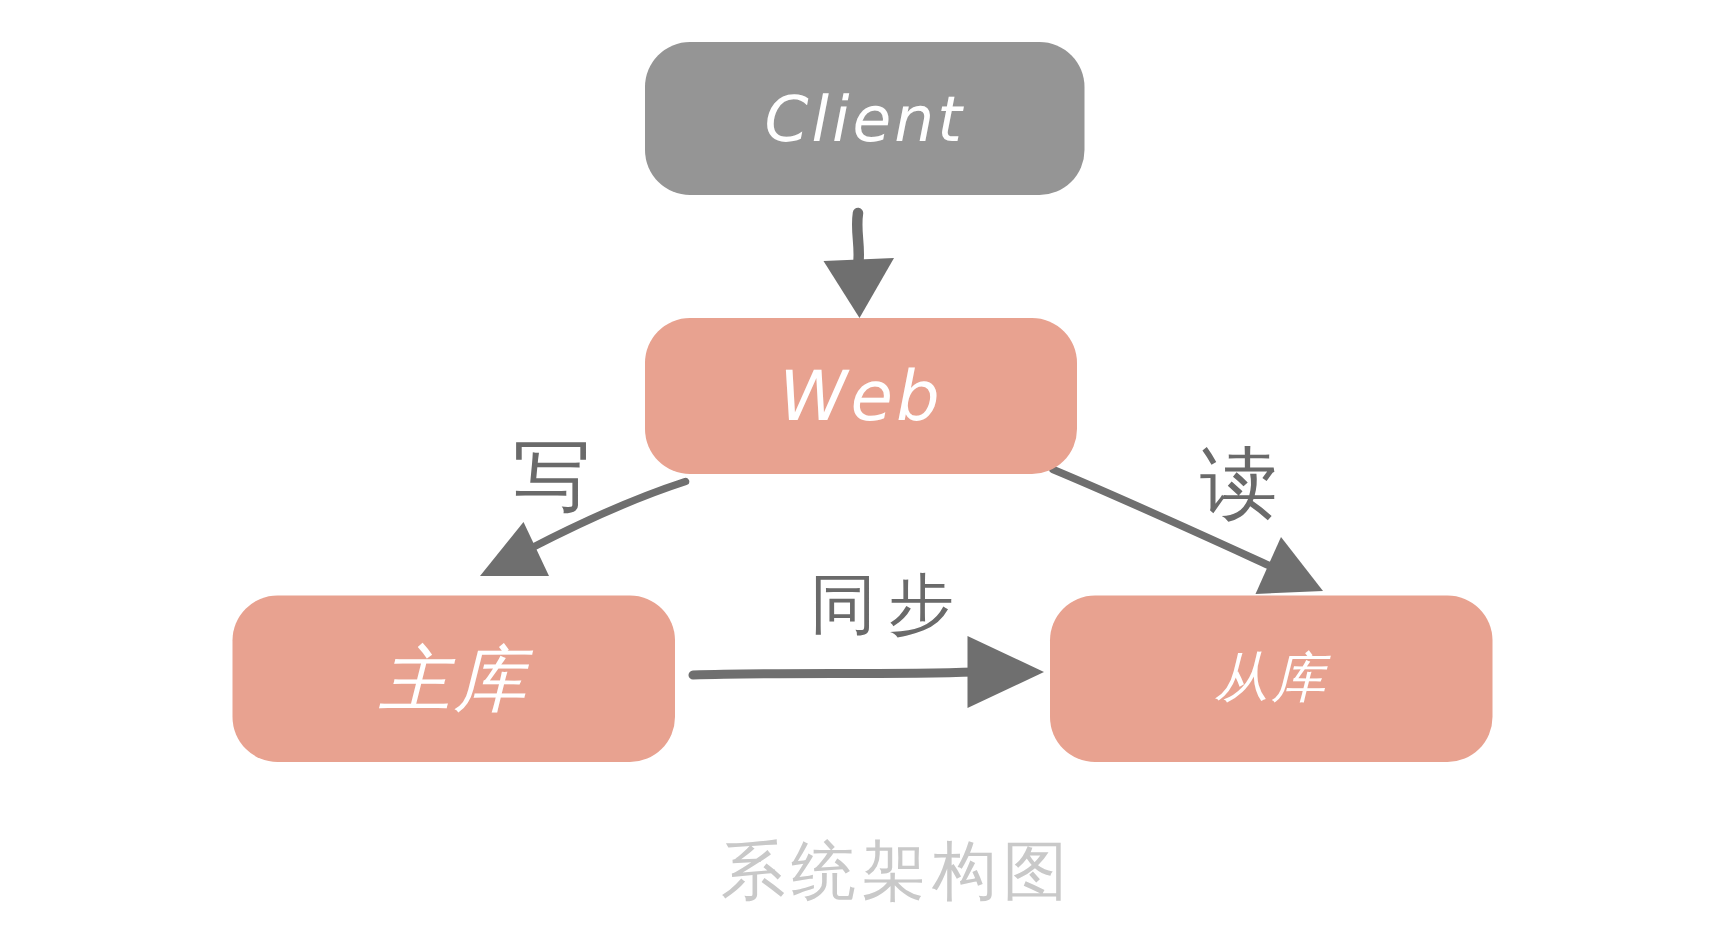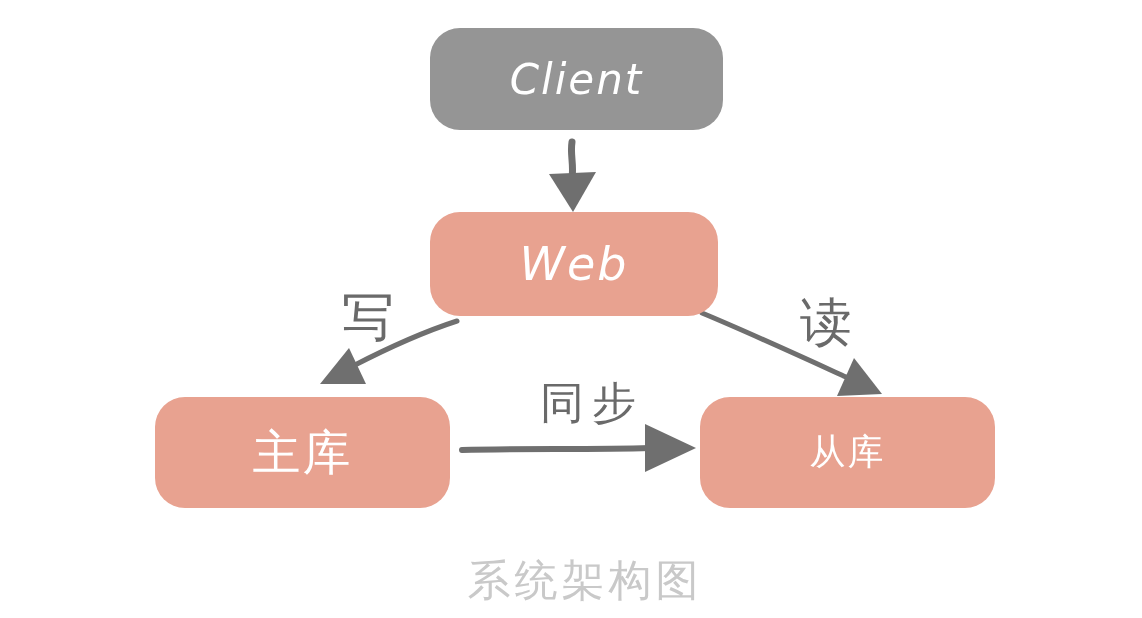--- a/index.html
+++ b/index.html
@@ -13,38 +13,39 @@
   }
   .node {
     position: absolute;
     display: flex;
     align-items: center;
     justify-content: center;
     color: #ffffff;
     border-radius: 30px;
     letter-spacing: 2px;
     user-select: none;
+    font-style: italic;
   }
   .node-gray   { background: #959595; }
   .node-salmon { background: #E8A290; }
   #node-client { left: 430px; top: 28px;  width: 293px; height: 102px; font-size: 42px; font-style: italic; }
   #node-web    { left: 430px; top: 212px; width: 288px; height: 104px; font-size: 46px; font-style: italic; }
   #node-master { left: 155px; top: 397px; width: 295px; height: 111px; font-size: 48px; }
   #node-slave  { left: 700px; top: 397px; width: 295px; height: 111px; font-size: 36px; }
   .edge-label {
     position: absolute;
     color: #6A6A6A;
     user-select: none;
   }
   #label-write { left: 342px; top: 283px; font-size: 52px; }
   #label-read  { left: 800px; top: 288px; font-size: 52px; }
   #label-sync  { left: 513px; top: 374px; font-size: 44px; letter-spacing: 8px; margin-left: 27px; }
   #diagram-caption {
     position: absolute;
-    left: 585px;
+    left: 598px;
     top: 552px;
     transform: translateX(-50%);
     font-size: 43px;
     letter-spacing: 4px;
     color: #C9C9C9;
     white-space: nowrap;
     user-select: none;
   }
   #arrows-layer {
     position: absolute;

